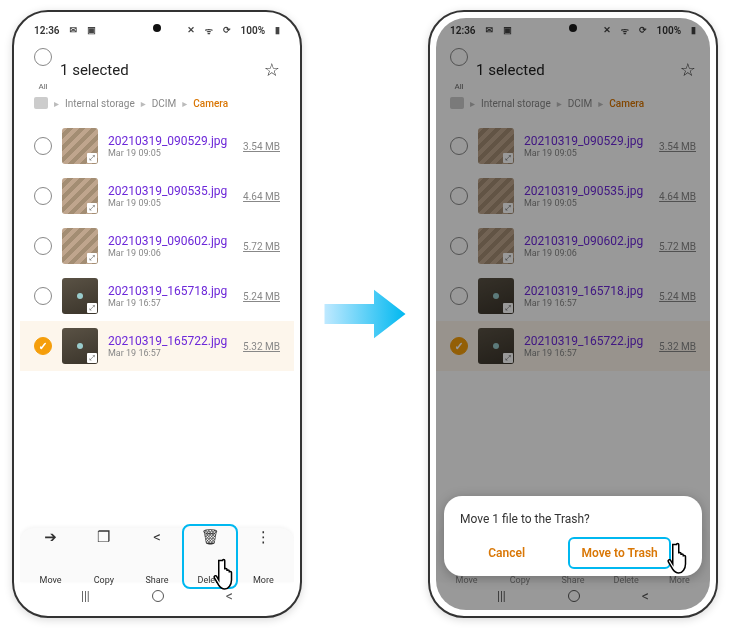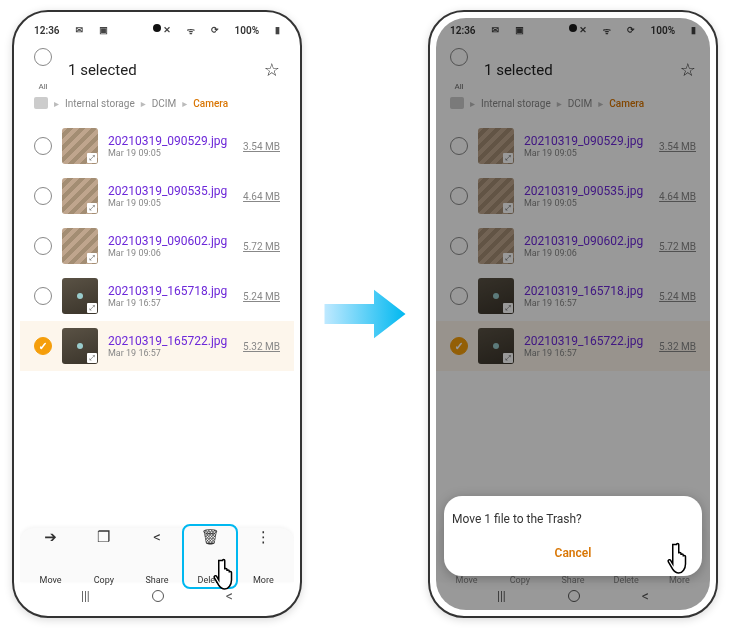--- a/index.html
+++ b/index.html
@@ -45,40 +45,40 @@
   .statusbar {
     height: 24px;
     display: flex;
     justify-content: space-between;
     align-items: center;
     padding: 0 14px;
     font-size: 10px;
     color: #333;
     font-weight: 600;
   }
-  .statusbar .left, .statusbar .right { display:flex; align-items:center; gap:16px; }
+  .statusbar .left, .statusbar .right { display:flex; align-items:center; gap:10px; }
   .statusbar .ico { font-size:9px; color:#444; }
   .header {
     display: flex;
     align-items: center;
     padding: 6px 14px 4px 14px;
   }
   .check-all {
     display:flex; flex-direction:column; align-items:center; gap:16px;
   }
   .circle {
     width:18px; height:18px; border:1.5px solid #888; border-radius:50%;
     display:flex;align-items:center;justify-content:center;
   }
   .circle.checked { background:#f59e0b; border-color:#f59e0b; }
   .circle.checked::after {
     content:"✓"; color:#fff; font-size:11px; font-weight:700;
   }
   .check-all .sublabel { font-size:8px; color:#666; }
-  .title { font-size:15px; color:#222; flex:1; margin-left:16px; }
+  .title { font-size:15px; color:#222; flex:1; margin-left:8px; }
   .star { font-size:18px; color:#333; }
   .breadcrumb {
     display:flex; align-items:center; gap:6px;
     padding: 2px 14px 8px 14px;
     font-size:10px; color:#888;
   }
   .breadcrumb .home-ico { width:14px;height:12px;background:#ccc;border-radius:2px;position:relative; }
   .breadcrumb .sep { color:#bbb; }
   .breadcrumb .current { color:#d97706; font-weight:500;}
   .filelist { padding: 4px 0; }
@@ -130,21 +130,21 @@
   }
   .navbar .n { font-size:12px; color:#555; }
   .navbar .nhome { width:12px;height:12px;border:1.5px solid #555;border-radius:50%;}
   .navbar .nback::before{content:"<";font-size:14px;color:#555;}
   .overlay {
     position:absolute; inset:0; background:rgba(0,0,0,0.40);
   }
   .dialog {
     position:absolute; left:8px; right:8px; bottom:34px;
     background:#fff; border-radius:18px;
-    padding:16px 8px 10px;
+    padding:16px 16px 10px;
     box-shadow:0 2px 12px rgba(0,0,0,0.25);
   }
   .dialog .msg { font-size:12px; color:#333; margin-bottom:14px; }
   .dialog .actions { display:flex; justify-content:space-around; }
   .dialog .btn { font-size:12px; font-weight:600; color:#d97706; padding:6px 10px; }
   .dialog .btn.highlight { outline:2px solid #00b8f0; outline-offset:1px; border-radius:3px; }
   .arrow {
     width:96px; display:flex; align-items:center; justify-content:center;
   }
   .arrow svg { width:90px; height:70px; }
@@ -435,20 +435,21 @@
       <span class="nhome"></span>
       <span class="n nback"></span>
     </div>
 
     <div class="overlay"></div>
 
     <div class="dialog">
       <div class="msg">Move 1 file to the Trash?</div>
       <div class="actions">
         <div class="btn">Cancel</div>
+        <div class="btn highlight">Move to Trash</div>
       </div>
     </div>
 
     <div class="cursor-hand" style="right:14px; bottom:34px;">
       <svg viewBox="0 0 40 48">
           <path d="M14 6c0-2 3-2 3 0v12c0-2 3-2 3 0v2c0-2 3-2 3 0v2c0-2 3-2 3 0v10c0 6-4 12-9 12-4 0-6-2-8-5l-6-10c-1-2 2-4 3-2l3 5V6z" fill="#fff" stroke="#000" stroke-width="2"></path>
         </svg>
     </div>
 
   </div>

